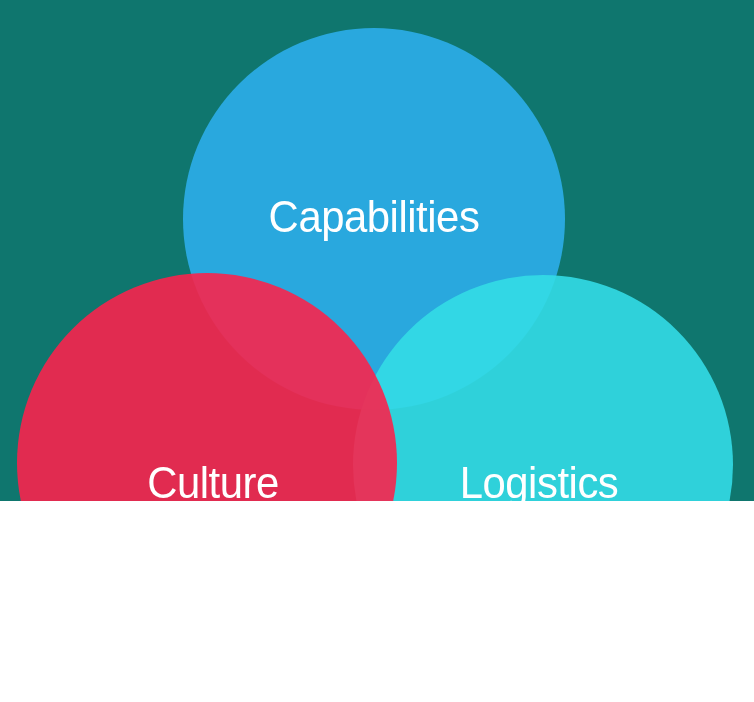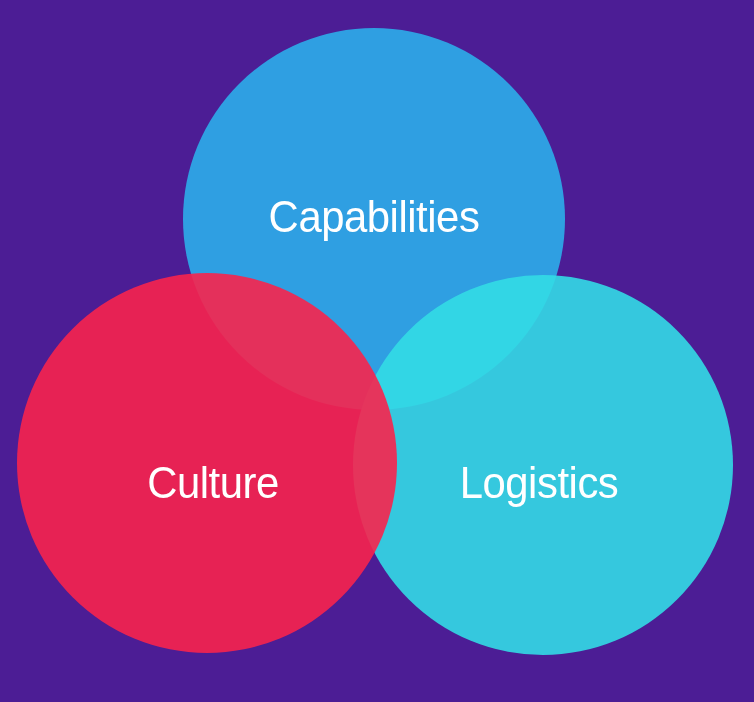--- a/index.html
+++ b/index.html
@@ -3,22 +3,22 @@
 <meta charset="utf-8">
 <style>
   html, body {
     margin: 0;
     padding: 0;
     background: #ffffff;
   }
   .stage {
     position: relative;
     width: 754px;
-    height: 702px;
-    background: #4c1d95;
+    height: 501px;
+    background: #0f766e;
     overflow: hidden;
     font-family: "Liberation Sans", sans-serif;
     text-align: center;
   }
   .circle {
     position: absolute;
     border-radius: 50%;
   }
   .circle-capabilities {
     left: 183px;

